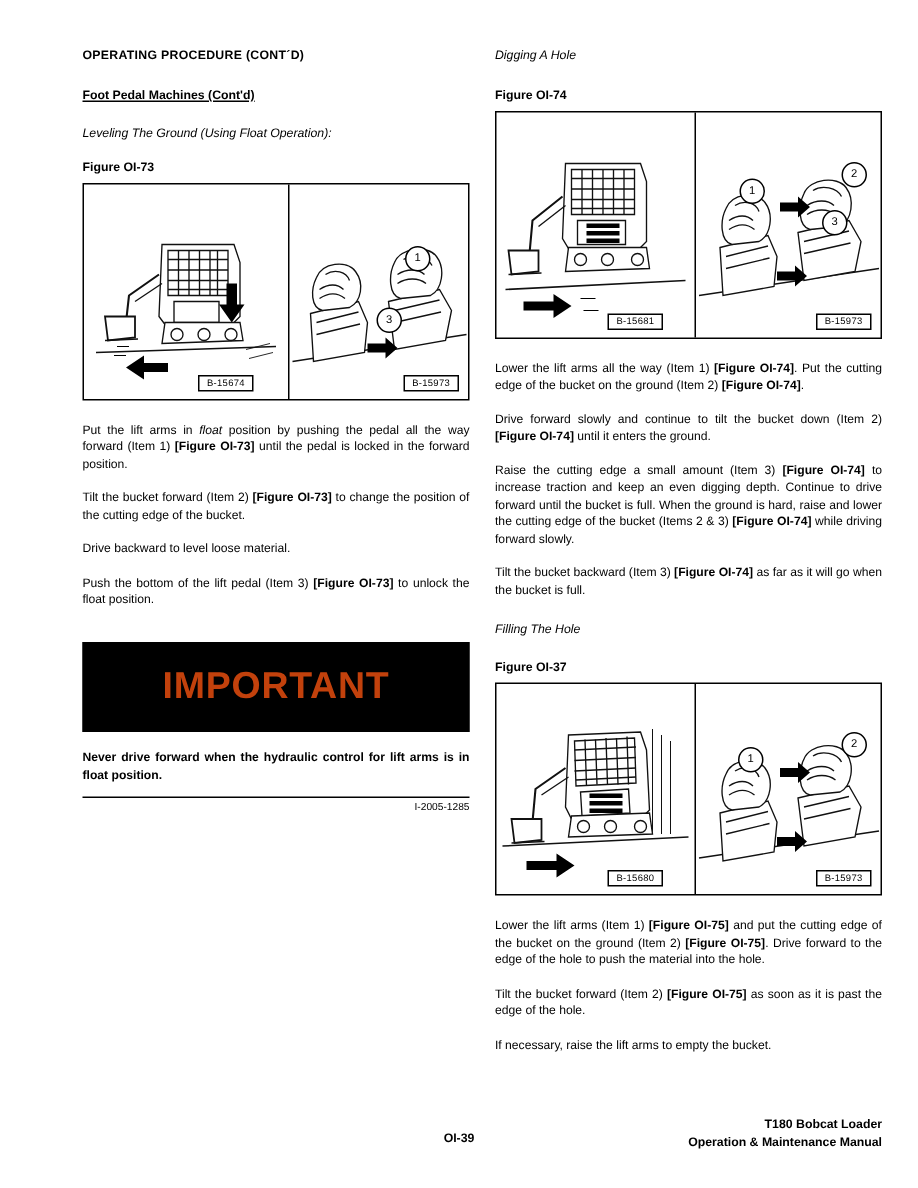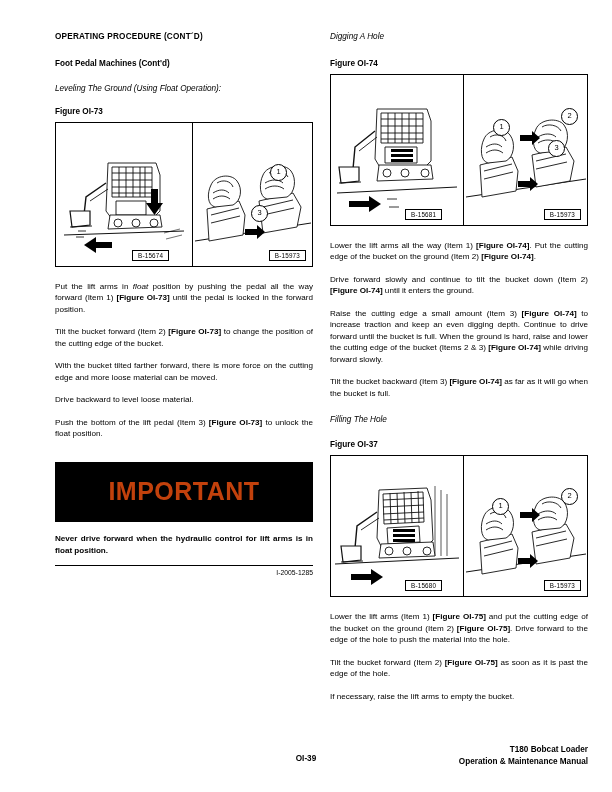--- a/index.html
+++ b/index.html
@@ -36,20 +36,21 @@
   .hdr {
     font-size: 8.2px;
     font-weight: bold;
     letter-spacing: 0.2px;
     margin-bottom: 18px;
   }
   .sub-bold {
     font-size: 8.2px;
     font-weight: bold;
     margin-bottom: 16px;
+    text-decoration: underline;
   }
   .italic {
     font-size: 8.2px;
     font-style: italic;
     margin-bottom: 14px;
   }
   .figlabel {
     font-size: 8.2px;
     font-weight: bold;
     margin-bottom: 6px;
@@ -244,21 +245,20 @@
       <div class="callout" style="left:214px;top:41px;">1</div>
       <div class="callout" style="left:288px;top:41px;">2</div>
       <div class="callout" style="left:195px;top:82px;">3</div>
 
       <div class="fig-tag" style="left:76px;">B-15674</div>
       <div class="fig-tag" style="right:6px;">B-15973</div>
     </div>
 
     <p class="body">Put the lift arms in <i>float</i> position by pushing the pedal all the way forward (Item 1) <b>[Figure OI-73]</b> until the pedal is locked in the forward position.</p>
     <p class="body">Tilt the bucket forward (Item 2) <b>[Figure OI-73]</b> to change the position of the cutting edge of the bucket.</p>
-    <p class="body">With the bucket tilted farther forward, there is more force on the cutting edge and more loose material can be moved.</p>
     <p class="body">Drive backward to level loose material.</p>
     <p class="body">Push the bottom of the lift pedal (Item 3) <b>[Figure OI-73]</b> to unlock the float position.</p>
 
     <div class="important-wrap">
       <div class="important-bar">IMPORTANT</div>
       <div class="important-text">Never drive forward when the hydraulic control for lift arms is in float position.</div>
       <div class="important-rule"></div>
       <div class="important-code">I-2005-1285</div>
     </div>
 

